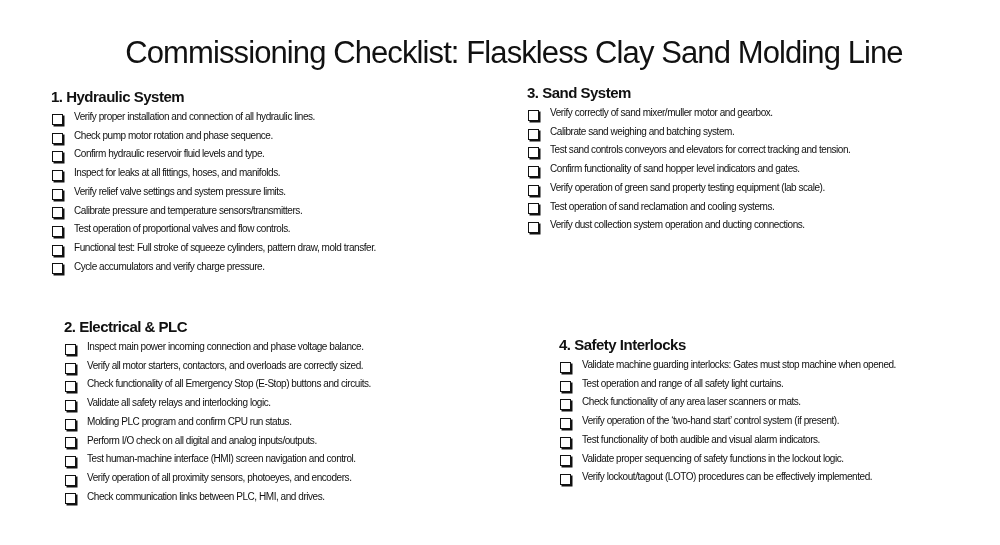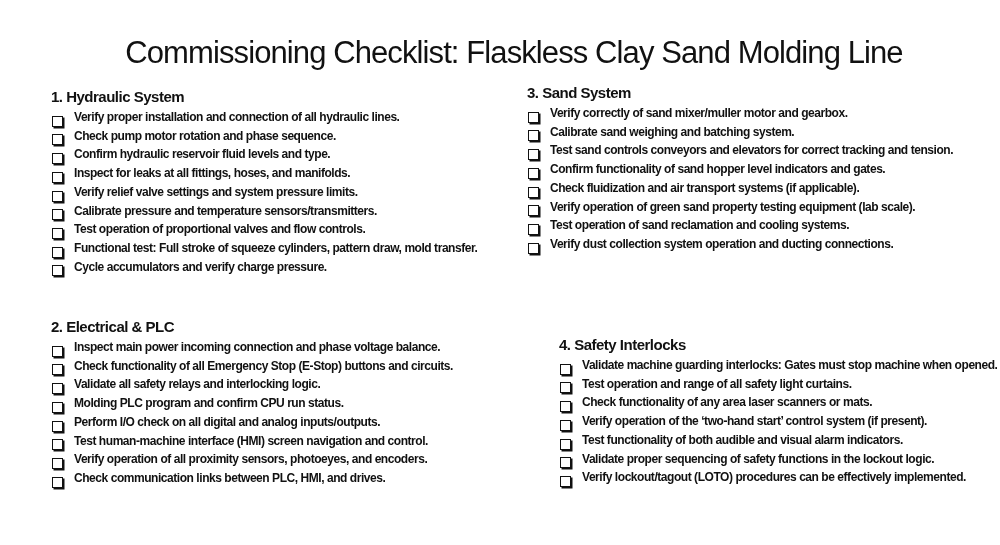--- a/index.html
+++ b/index.html
@@ -14,32 +14,32 @@
     text-align: center; font-size: 31px; line-height: 40px;
     letter-spacing: -0.9px; color: #111;
   }
   .section { position: absolute; }
   .sec-head {
     font-size: 15px; font-weight: bold; line-height: 22px;
     letter-spacing: -0.5px; margin: 0 0 0 0;
   }
   .items { list-style: none; margin: 0; padding: 0; }
   .item {
-    display: flex; align-items: flex-end;
-    font-size: 12px; line-height: 18.7px; letter-spacing: -0.45px; font-weight: bold;
+    display: flex; align-items: center;
+    font-size: 10px; line-height: 18.7px; letter-spacing: -0.45px;
   }
   .box {
     flex: 0 0 auto; width: 9px; height: 9px;
     border: 1.6px solid #111; margin: 4px 11px 0 1px;
     box-shadow: 1.5px 1.5px 0 0 #111;
     box-sizing: content-box;
   }
   .text { flex: 1 1 auto; }
   #s1 { left: 51px; top: 86px; width: 470px; }
-  #s2 { left: 51px; top: 316px; width: 470px; }
+  #s2 { left: 64px; top: 316px; width: 470px; }
   #s3 { left: 527px; top: 82px; width: 440px; }
   #s4 { left: 527px; top: 334px; width: 445px; margin-left: 32px; }
 </style>
 </head>
 <body>
 
 <div class="title">Commissioning Checklist: Flaskless Clay Sand Molding Line</div>
 
 <div class="section" id="s1">
   <div class="sec-head">1. Hydraulic System</div>
@@ -85,20 +85,24 @@
 
 <div class="section" id="s2">
   <div class="sec-head">2. Electrical &amp; PLC</div>
   <ul class="items">
       <li class="item">
         <span class="box"></span>
         <span class="text">Inspect main power incoming connection and phase voltage balance.</span>
       </li>
       <li class="item">
         <span class="box"></span>
+        <span class="text">Verify all motor starters, contactors, and overloads are correctly sized.</span>
+      </li>
+      <li class="item">
+        <span class="box"></span>
         <span class="text">Check functionality of all Emergency Stop (E-Stop) buttons and circuits.</span>
       </li>
       <li class="item">
         <span class="box"></span>
         <span class="text">Validate all safety relays and interlocking logic.</span>
       </li>
       <li class="item">
         <span class="box"></span>
         <span class="text">Molding PLC program and confirm CPU run status.</span>
       </li>
@@ -132,24 +136,20 @@
         <span class="box"></span>
         <span class="text">Calibrate sand weighing and batching system.</span>
       </li>
       <li class="item">
         <span class="box"></span>
         <span class="text">Test sand controls conveyors and elevators for correct tracking and tension.</span>
       </li>
       <li class="item">
         <span class="box"></span>
         <span class="text">Confirm functionality of sand hopper level indicators and gates.</span>
-      </li>
-      <li class="item">
-        <span class="box"></span>
-        <span class="text">Check fluidization and air transport systems (if applicable).</span>
       </li>
       <li class="item">
         <span class="box"></span>
         <span class="text">Verify operation of green sand property testing equipment (lab scale).</span>
       </li>
       <li class="item">
         <span class="box"></span>
         <span class="text">Test operation of sand reclamation and cooling systems.</span>
       </li>
       <li class="item">

